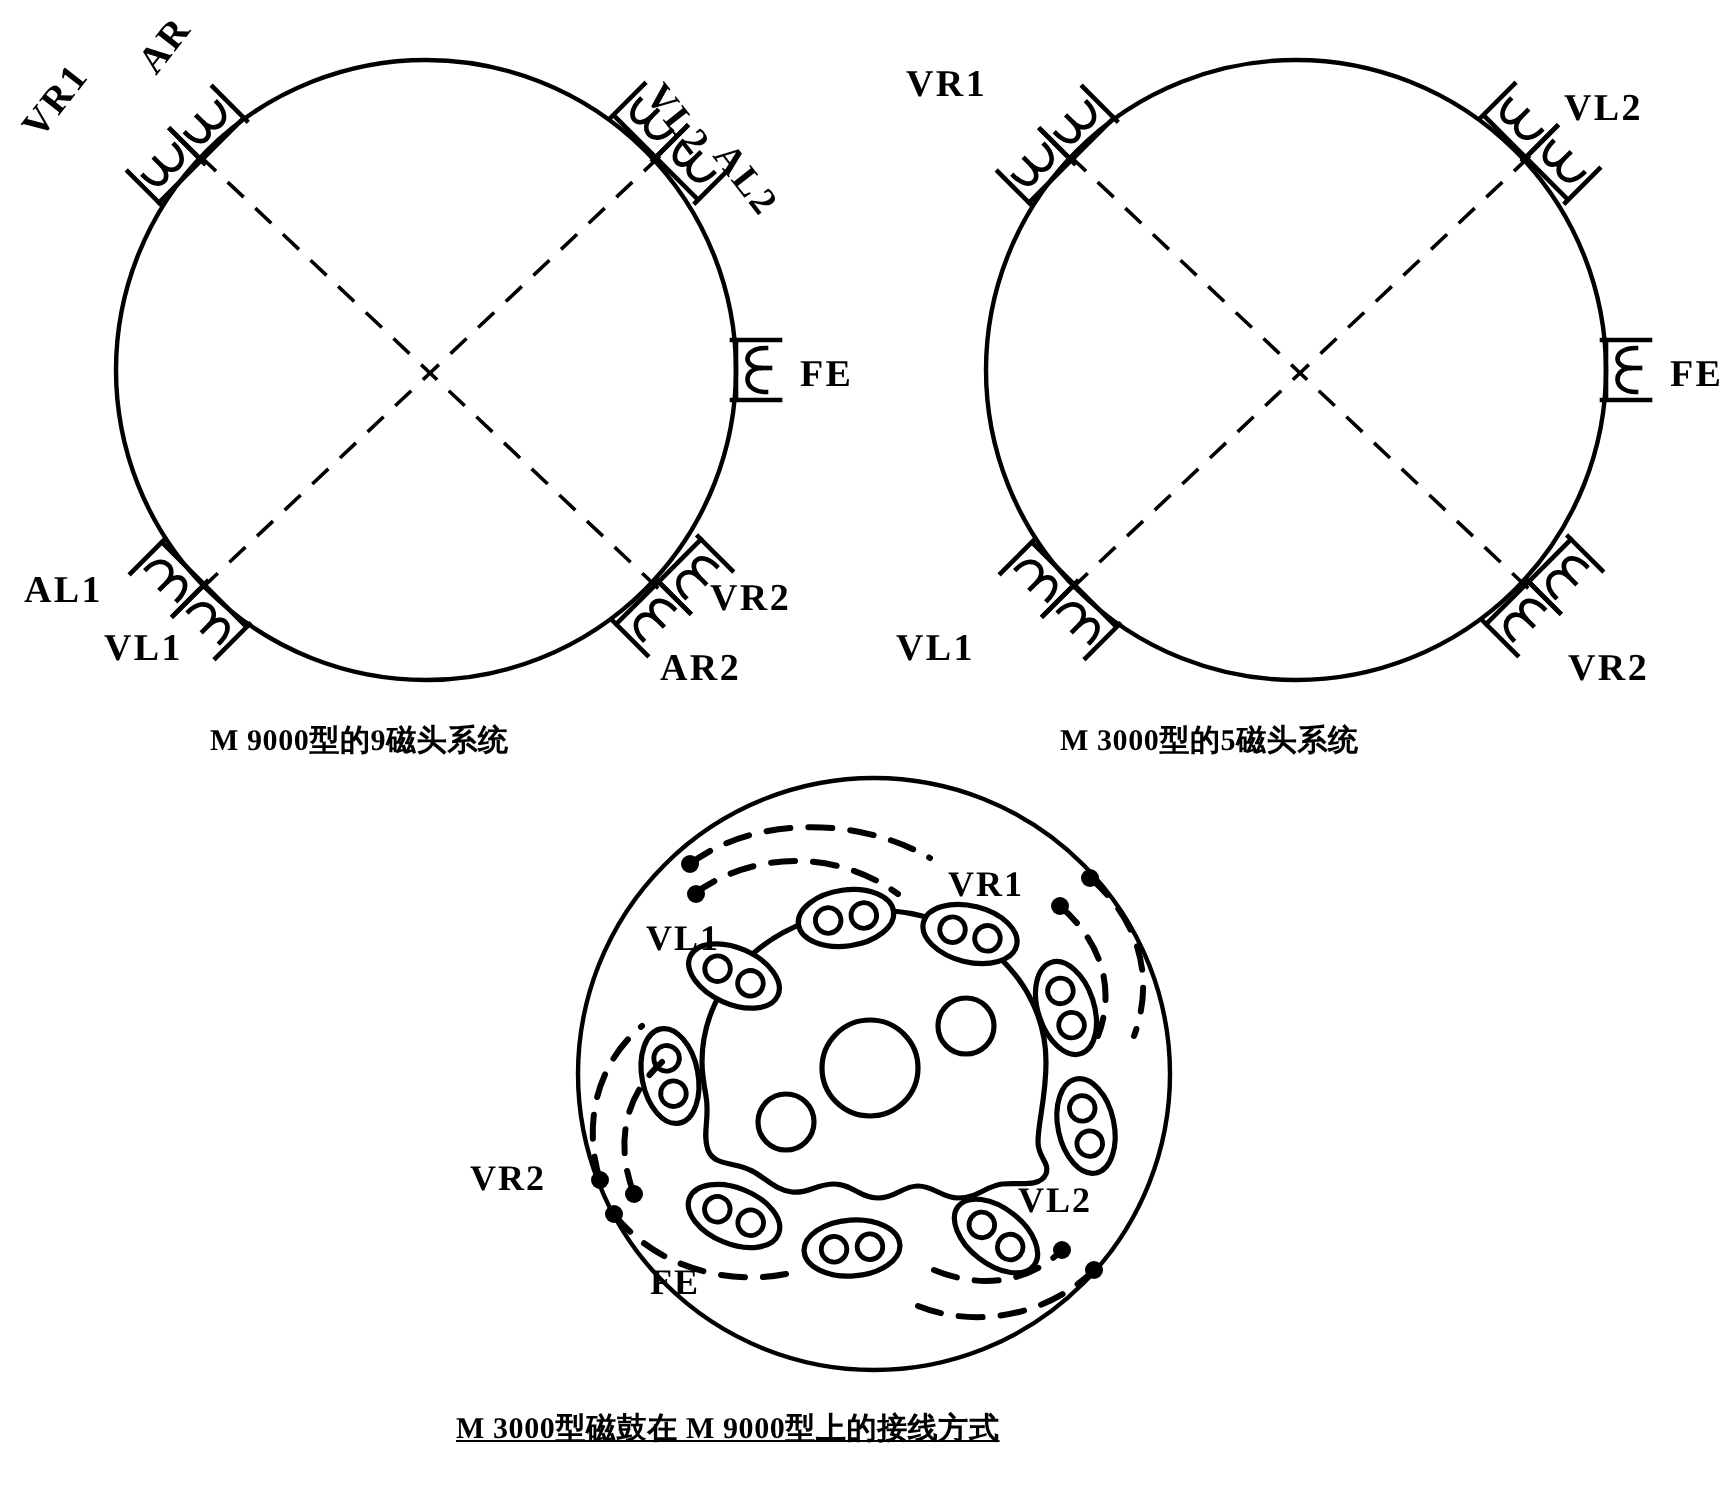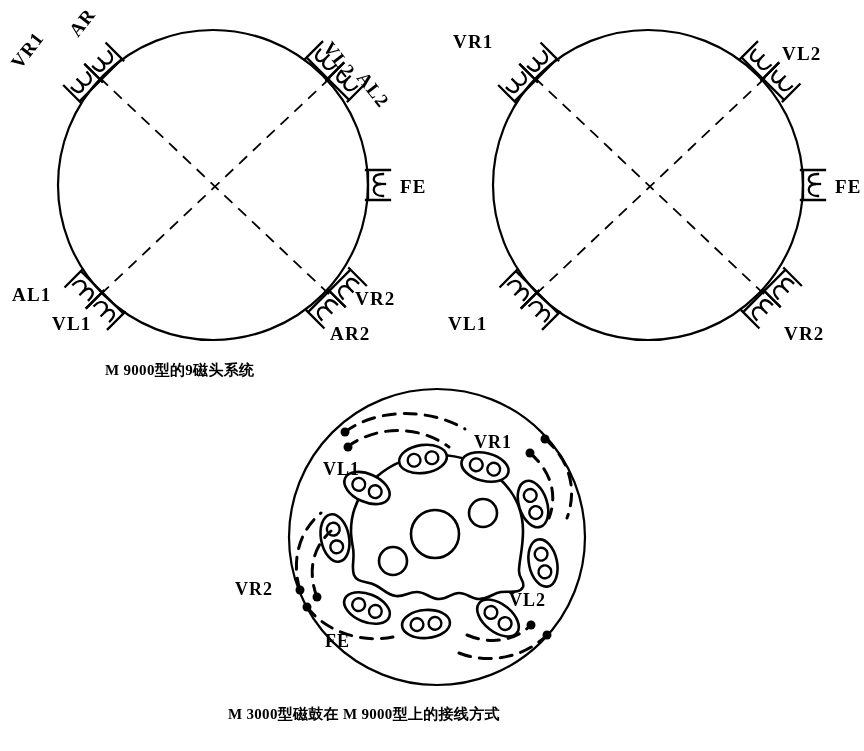--- a/index.html
+++ b/index.html
@@ -209,20 +209,21 @@
     </g>
 
     <text class="lbl" x="19" y="48">VR1</text>
     <text class="lbl" x="348" y="60">VL2</text>
     <text class="lbl" x="401" y="193">FE</text>
     <text class="lbl" x="14" y="330">VL1</text>
     <text class="lbl" x="350" y="340">VR2</text>
   </svg>
 
   <div class="caption" style="left:105px; top:361px;">M 9000型的9磁头系统</div>
+  <div class="caption" style="left:530px; top:361px;">M 3000型的5磁头系统</div>
 
   <svg class="fig" id="svg-p3" width="420" height="310" viewBox="0 0 420 310" style="left:227px; top:385px;">
     <defs>
 
       <g id="pod">
         <ellipse class="podstroke" cx="0" cy="0" rx="24" ry="14"></ellipse>
         <circle class="podhole" cx="-9" cy="0" r="6.4"></circle>
         <circle class="podhole" cx="9" cy="0" r="6.4"></circle>
       </g>
     </defs>
@@ -299,15 +300,15 @@
     <circle class="dot" cx="320" cy="250" r="4.5"></circle>
     <circle class="dot" cx="304" cy="240" r="4.5"></circle>
 
     <text class="lbl-sm" x="96" y="90">VL1</text>
     <text class="lbl-sm" x="247" y="63">VR1</text>
     <text class="lbl-sm" x="8" y="210">VR2</text>
     <text class="lbl-sm" x="282" y="221">VL2</text>
     <text class="lbl-sm" x="98" y="262">FE</text>
   </svg>
 
-  <div class="caption" style="left:228px; top:705px;">M 3000型磁鼓在 M 9000型上的接线方式</div>
+  <div class="caption" style="left:228px; top:705px;text-decoration:underline;">M 3000型磁鼓在 M 9000型上的接线方式</div>
 
 </div>
 
 </body></html>

